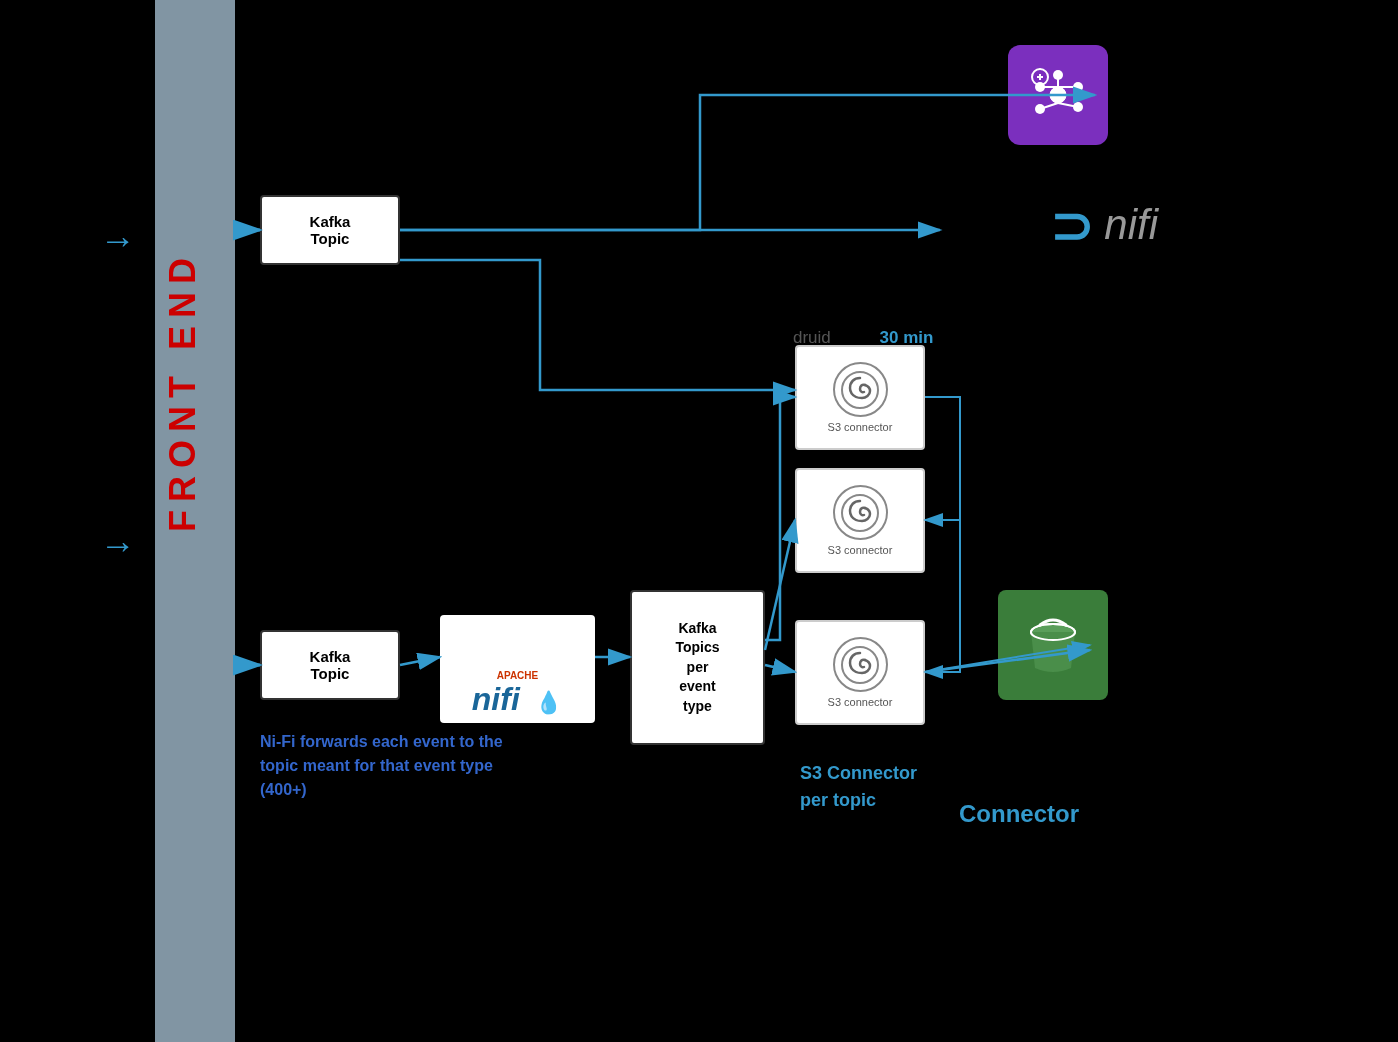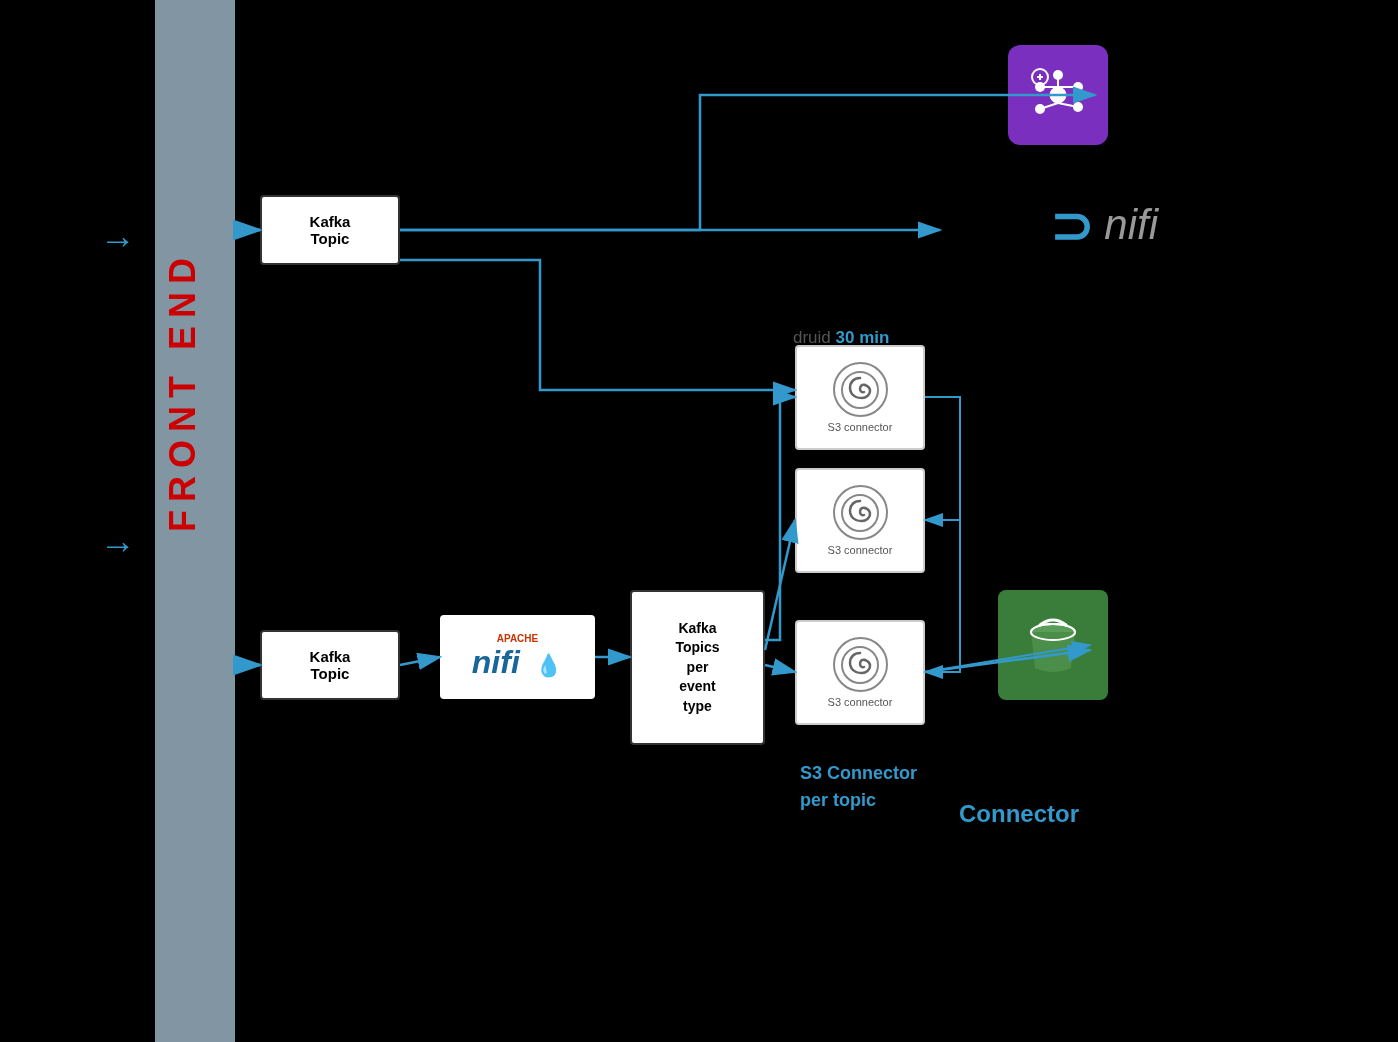--- a/index.html
+++ b/index.html
@@ -90,24 +90,24 @@
       color: #000;
       border-radius: 4px;
     }
 
     
     .nifi-box {
       position: absolute;
       left: 440px;
       top: 615px;
       width: 155px;
-      height: 84px;
+      height: 108px;
       background: white;
       display: flex;
-      align-items: center;
+      align-items: flex-end;
       justify-content: center;
       border-radius: 4px;
       overflow: hidden;
     }
 
     .nifi-logo {
       font-size: 13px;
       font-weight: bold;
       color: #1a6699;
       text-align: center;
@@ -238,20 +238,21 @@
     .every-30-text {
       position: absolute;
       left: 793px;
       top: 328px;
       font-size: 17px;
       color: #555;
     }
     .every-30-text .min-highlight {
       color: #3399cc;
       font-weight: bold;
+      margin-left: 44px;
     }
 
     
     .annotation-nifi {
       position: absolute;
       left: 260px;
       top: 730px;
       font-size: 16px;
       font-weight: bold;
       color: #3366cc;
@@ -381,20 +382,21 @@
     <svg width="70" height="70" viewBox="0 0 70 70" fill="none">
 
       <ellipse cx="35" cy="22" rx="22" ry="8" fill="#5a9e5a" stroke="white" stroke-width="2"></ellipse>
       <path d="M13 22 L17 58 Q35 66 53 58 L57 22 Z" fill="#4a8e4a"></path>
       <ellipse cx="35" cy="22" rx="22" ry="8" fill="none" stroke="white" stroke-width="2"></ellipse>
 
       <path d="M22 15 Q35 5 48 15" stroke="white" stroke-width="3" fill="none" stroke-linecap="round"></path>
     </svg>
   </div>
 
+  <div class="annotation-nifi">Ni-Fi forwards each event to the<br>topic meant for that event type<br>(400+)</div>
 
   <div class="annotation-s3">
     <span>S3 Connector<br>per topic</span>
   </div>
 
   <div style="position:absolute; left:959px; top:800px; font-size:24px; color:#3399cc; font-weight:bold;">Connector</div>
 
   <svg class="arrows-svg">
     <defs>
       <marker id="arrowhead" markerWidth="10" markerHeight="7" refX="9" refY="3.5" orient="auto">

